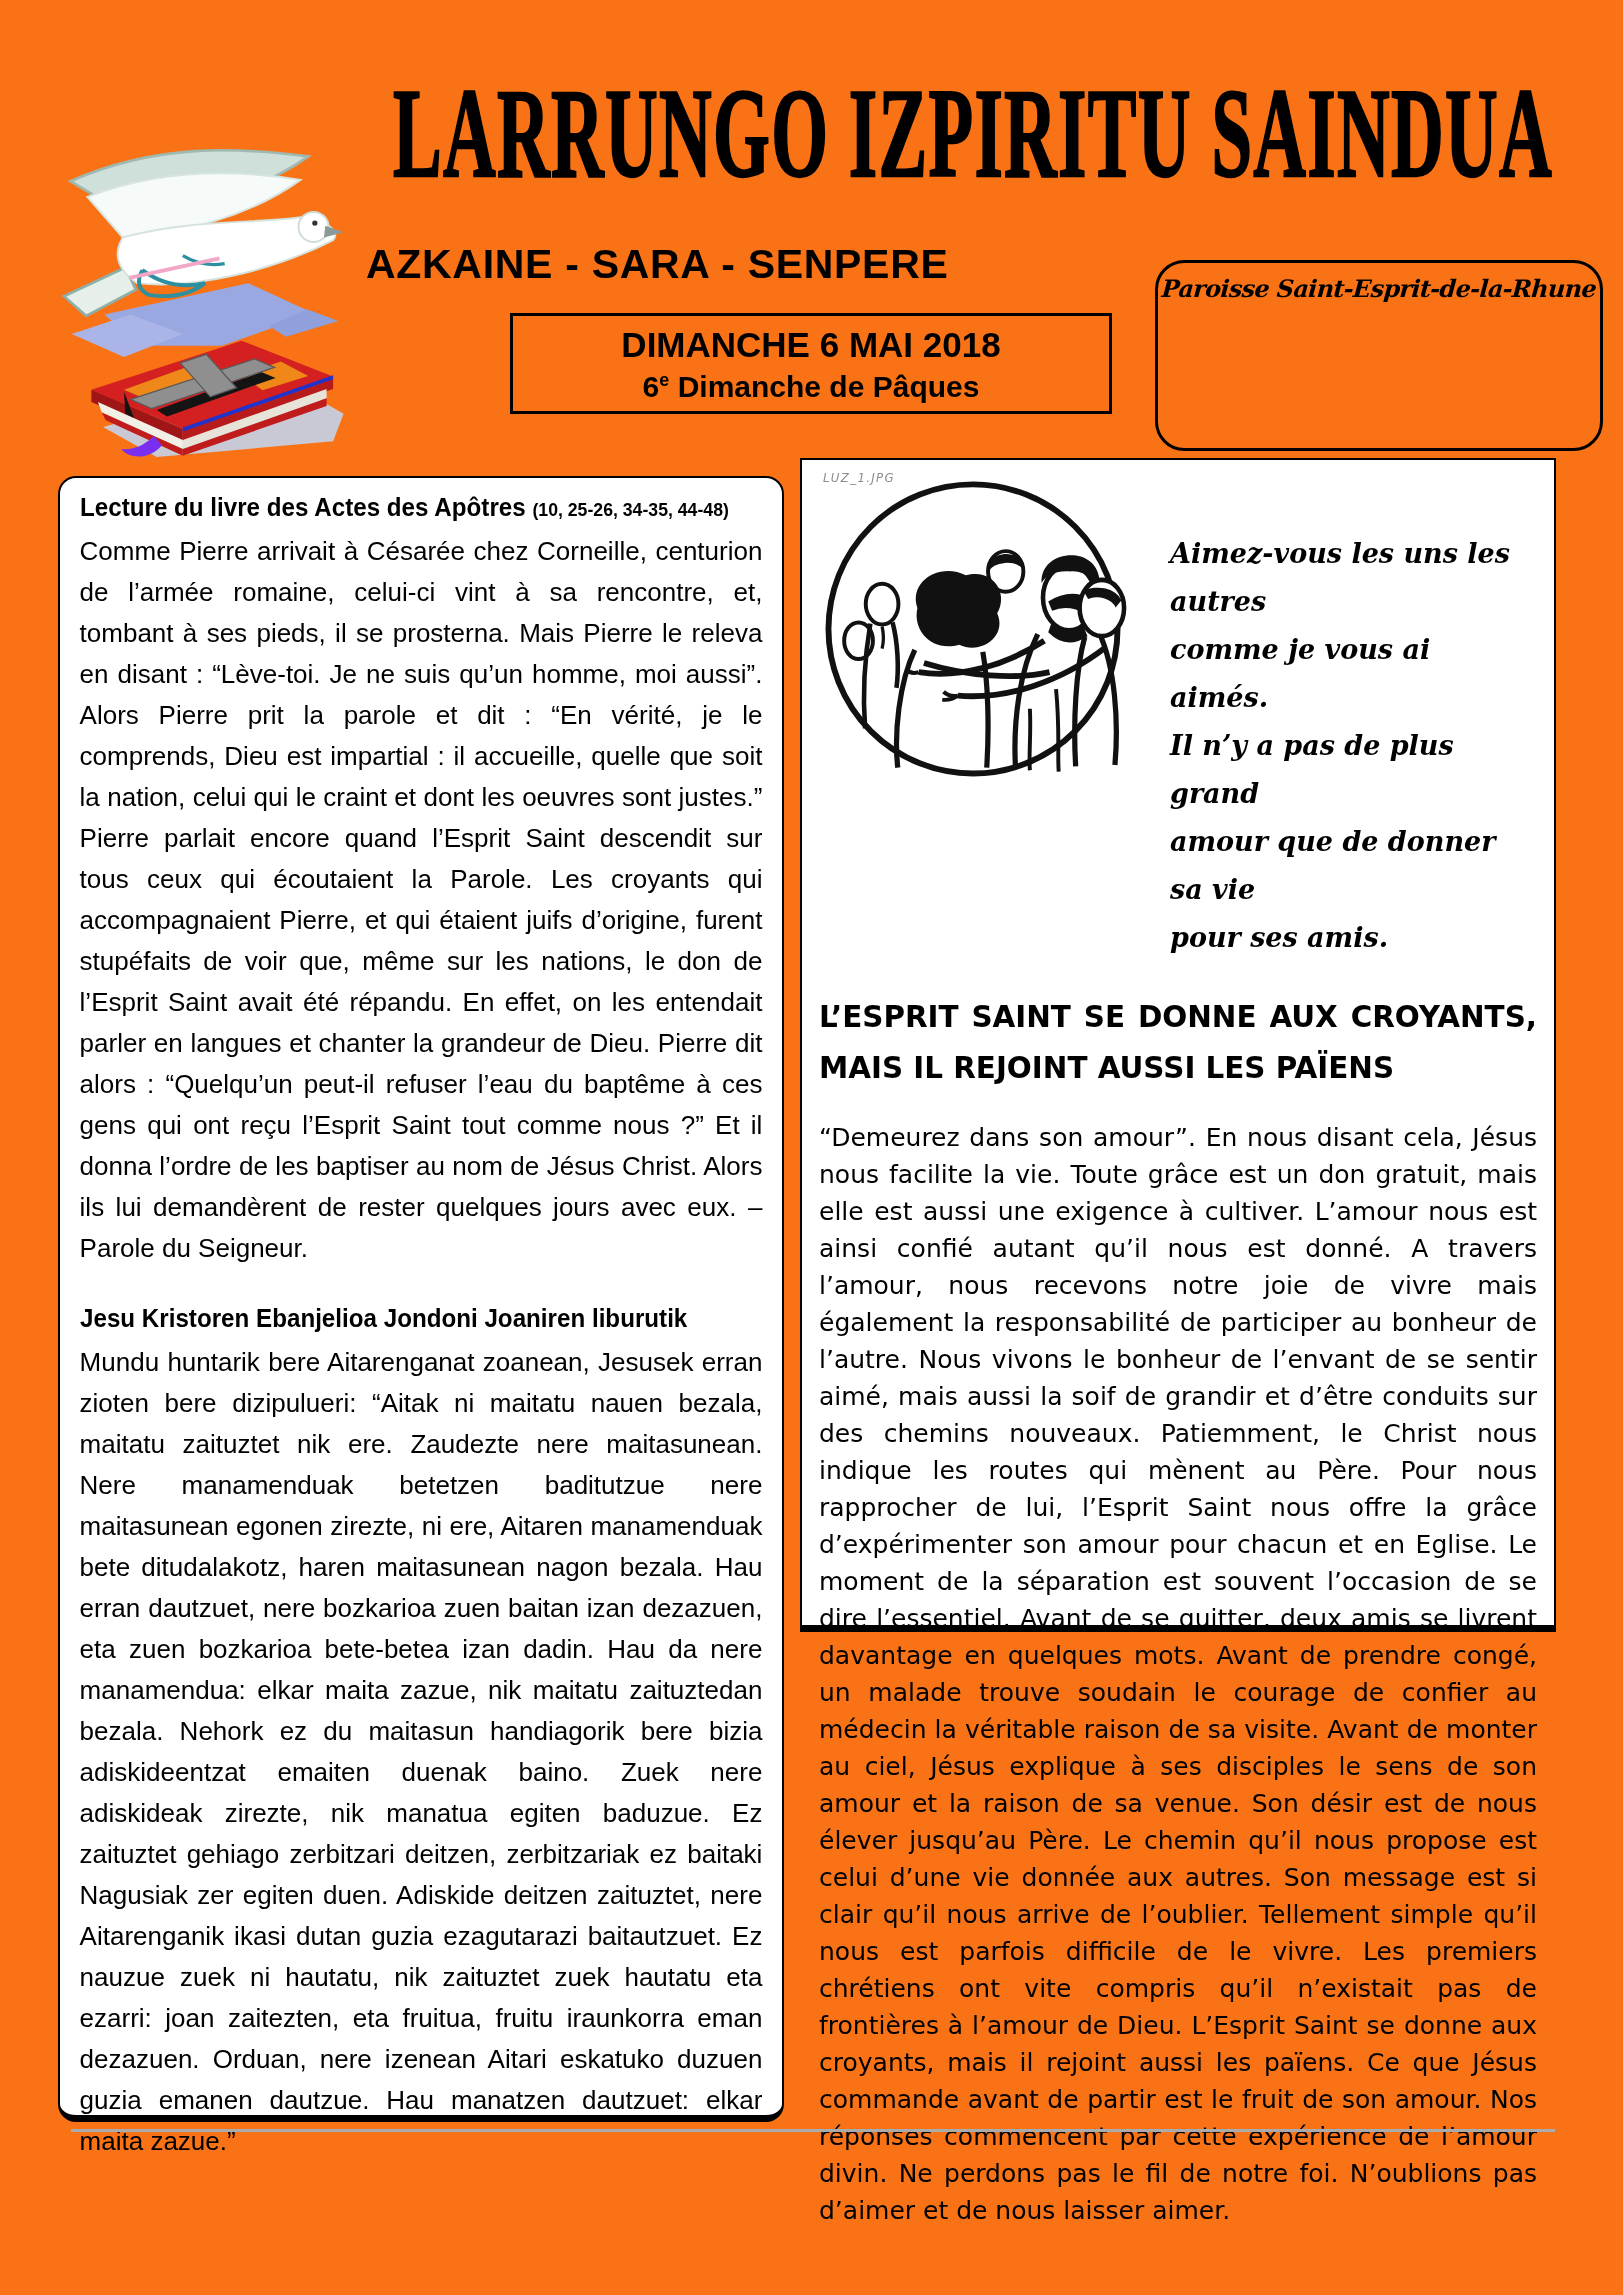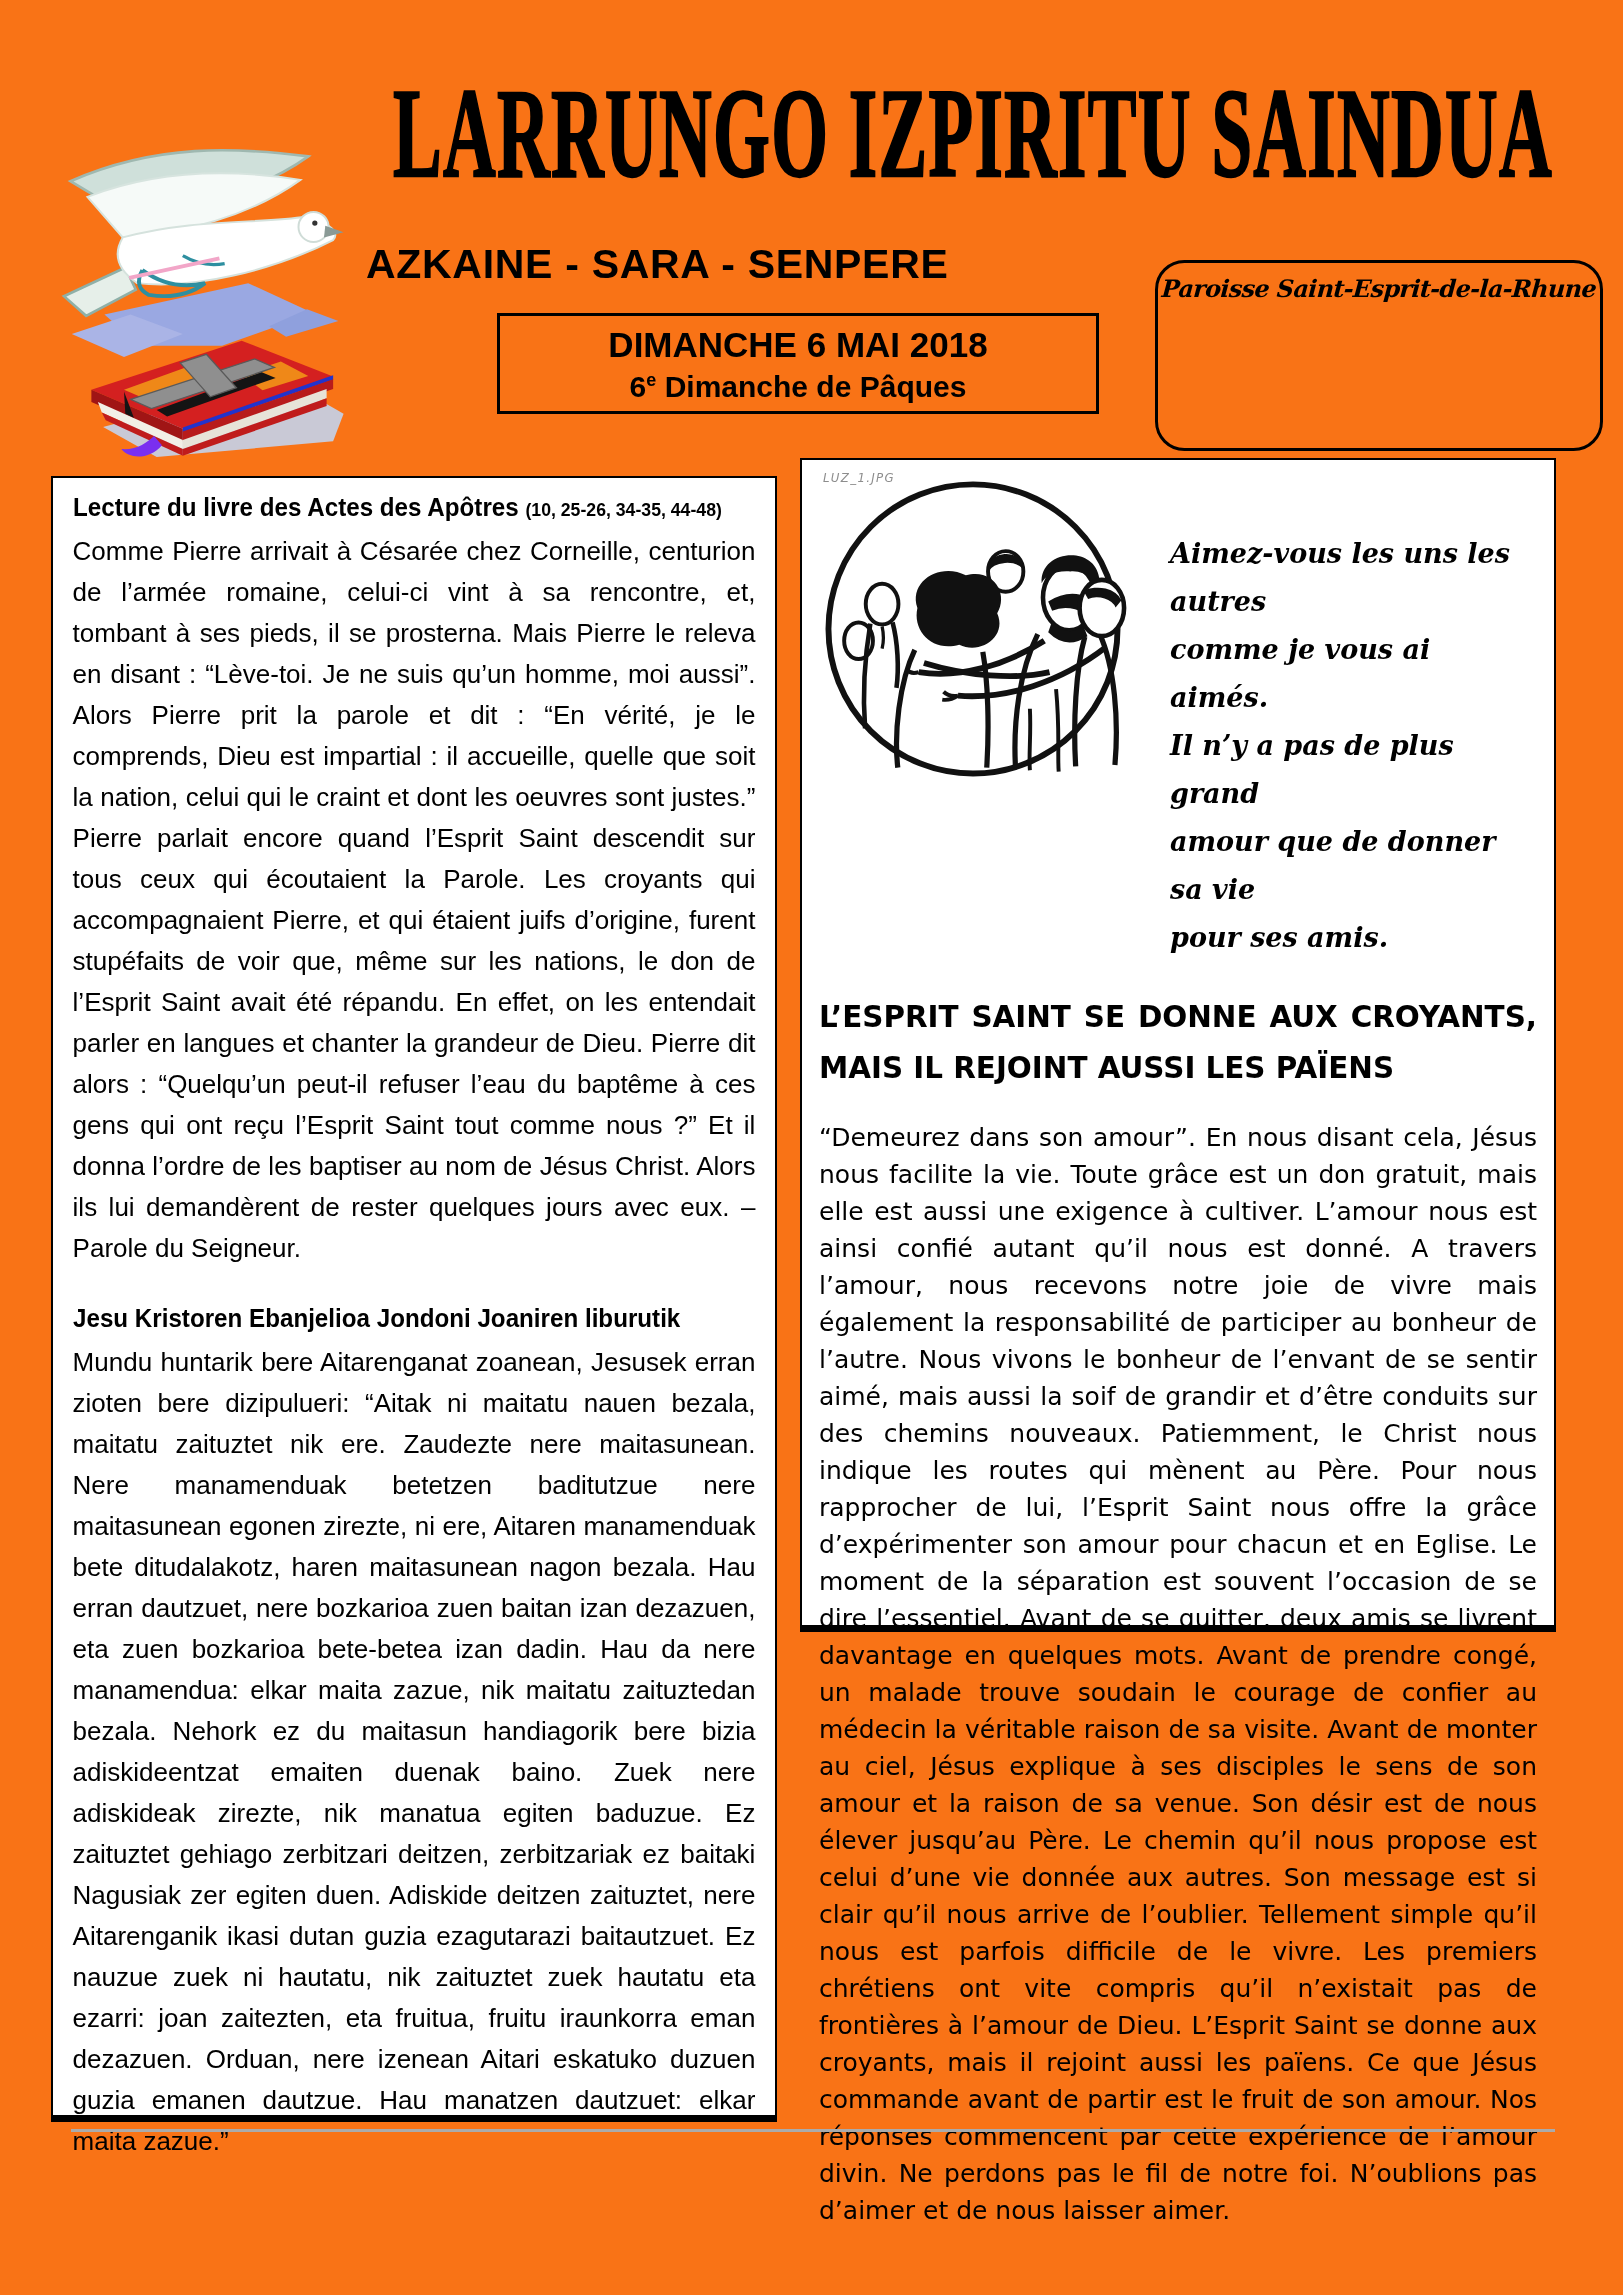--- a/index.html
+++ b/index.html
@@ -6,37 +6,37 @@
   .page{position:relative;width:1623px;height:2295px;background:#f97316;overflow:hidden;
         font-family:"Liberation Sans",sans-serif;color:#000;}
 
   
   .masthead-title{position:absolute;left:393px;top:60px;width:1060px;text-align:center;
         font-family:"Liberation Serif",serif;font-weight:bold;font-size:73px;letter-spacing:1.3px;
         transform:scaleY(1.75);transform-origin:top center;white-space:nowrap;
         -webkit-text-stroke:1.3px #000;}
   .masthead-subtitle{position:absolute;left:366px;top:241px;width:877px;text-align:left;
         font-weight:bold;font-size:41px;letter-spacing:0.7px;}
-  .date-box{position:absolute;left:497px;top:313px;width:602px;height:101px;border:3.3px solid #000;
+  .date-box{position:absolute;left:510px;top:313px;width:602px;height:101px;border:3.3px solid #000;
         box-sizing:border-box;text-align:center;font-weight:bold;}
   .date-line1{margin-top:9.2px;font-size:35px;}
   .date-line2{margin-top:5.2px;font-size:30px;}
   .date-line2 sup{font-size:60%;}
   .parish-box{position:absolute;left:1155px;top:260px;width:448px;height:191px;border:3.3px solid #000;
         border-radius:29.4px;box-sizing:border-box;text-align:center;}
   .parish-title{margin-top:10.5px;font-family:"DejaVu Serif",serif;font-style:italic;font-weight:bold;
         font-size:24px;letter-spacing:-0.7px;transform:skewX(-4deg);}
   .parish-lines{margin-top:7.9px;font-family:"DejaVu Sans",sans-serif;font-weight:bold;
         font-size:21.6px;line-height:31px;letter-spacing:0.7px;}
   .dove-wrap{position:absolute;left:26px;top:118px;width:330px;height:344px;}
 
   
   .col-box{position:absolute;background:#fff;border:2.6px solid #000;border-bottom:7.2px solid #000;
         box-sizing:border-box;}
-  .left-box{left:51px;top:476px;width:726px;height:1646px;padding:10.5px 19.6px;}
+  .left-box{left:58px;top:476px;width:726px;height:1646px;padding:10.5px 19.6px;border-radius:18px;}
   .right-box{left:800px;top:458px;width:756px;height:1174px;padding:6.5px 17px;}
   .gray-rule{position:absolute;left:71px;top:2129px;width:1484px;height:2.6px;background:#ababab;}
 
   
   .reading-heading{font-weight:bold;font-size:26px;white-space:nowrap;
         transform:scaleX(.93);transform-origin:left center;margin-top:3.9px;}
   .reading-ref{font-size:19px;}
   .reading-body{margin-top:7.9px;font-size:26px;line-height:41px;text-align:justify;}
   .reading-heading.second{margin-top:34px;}
 

